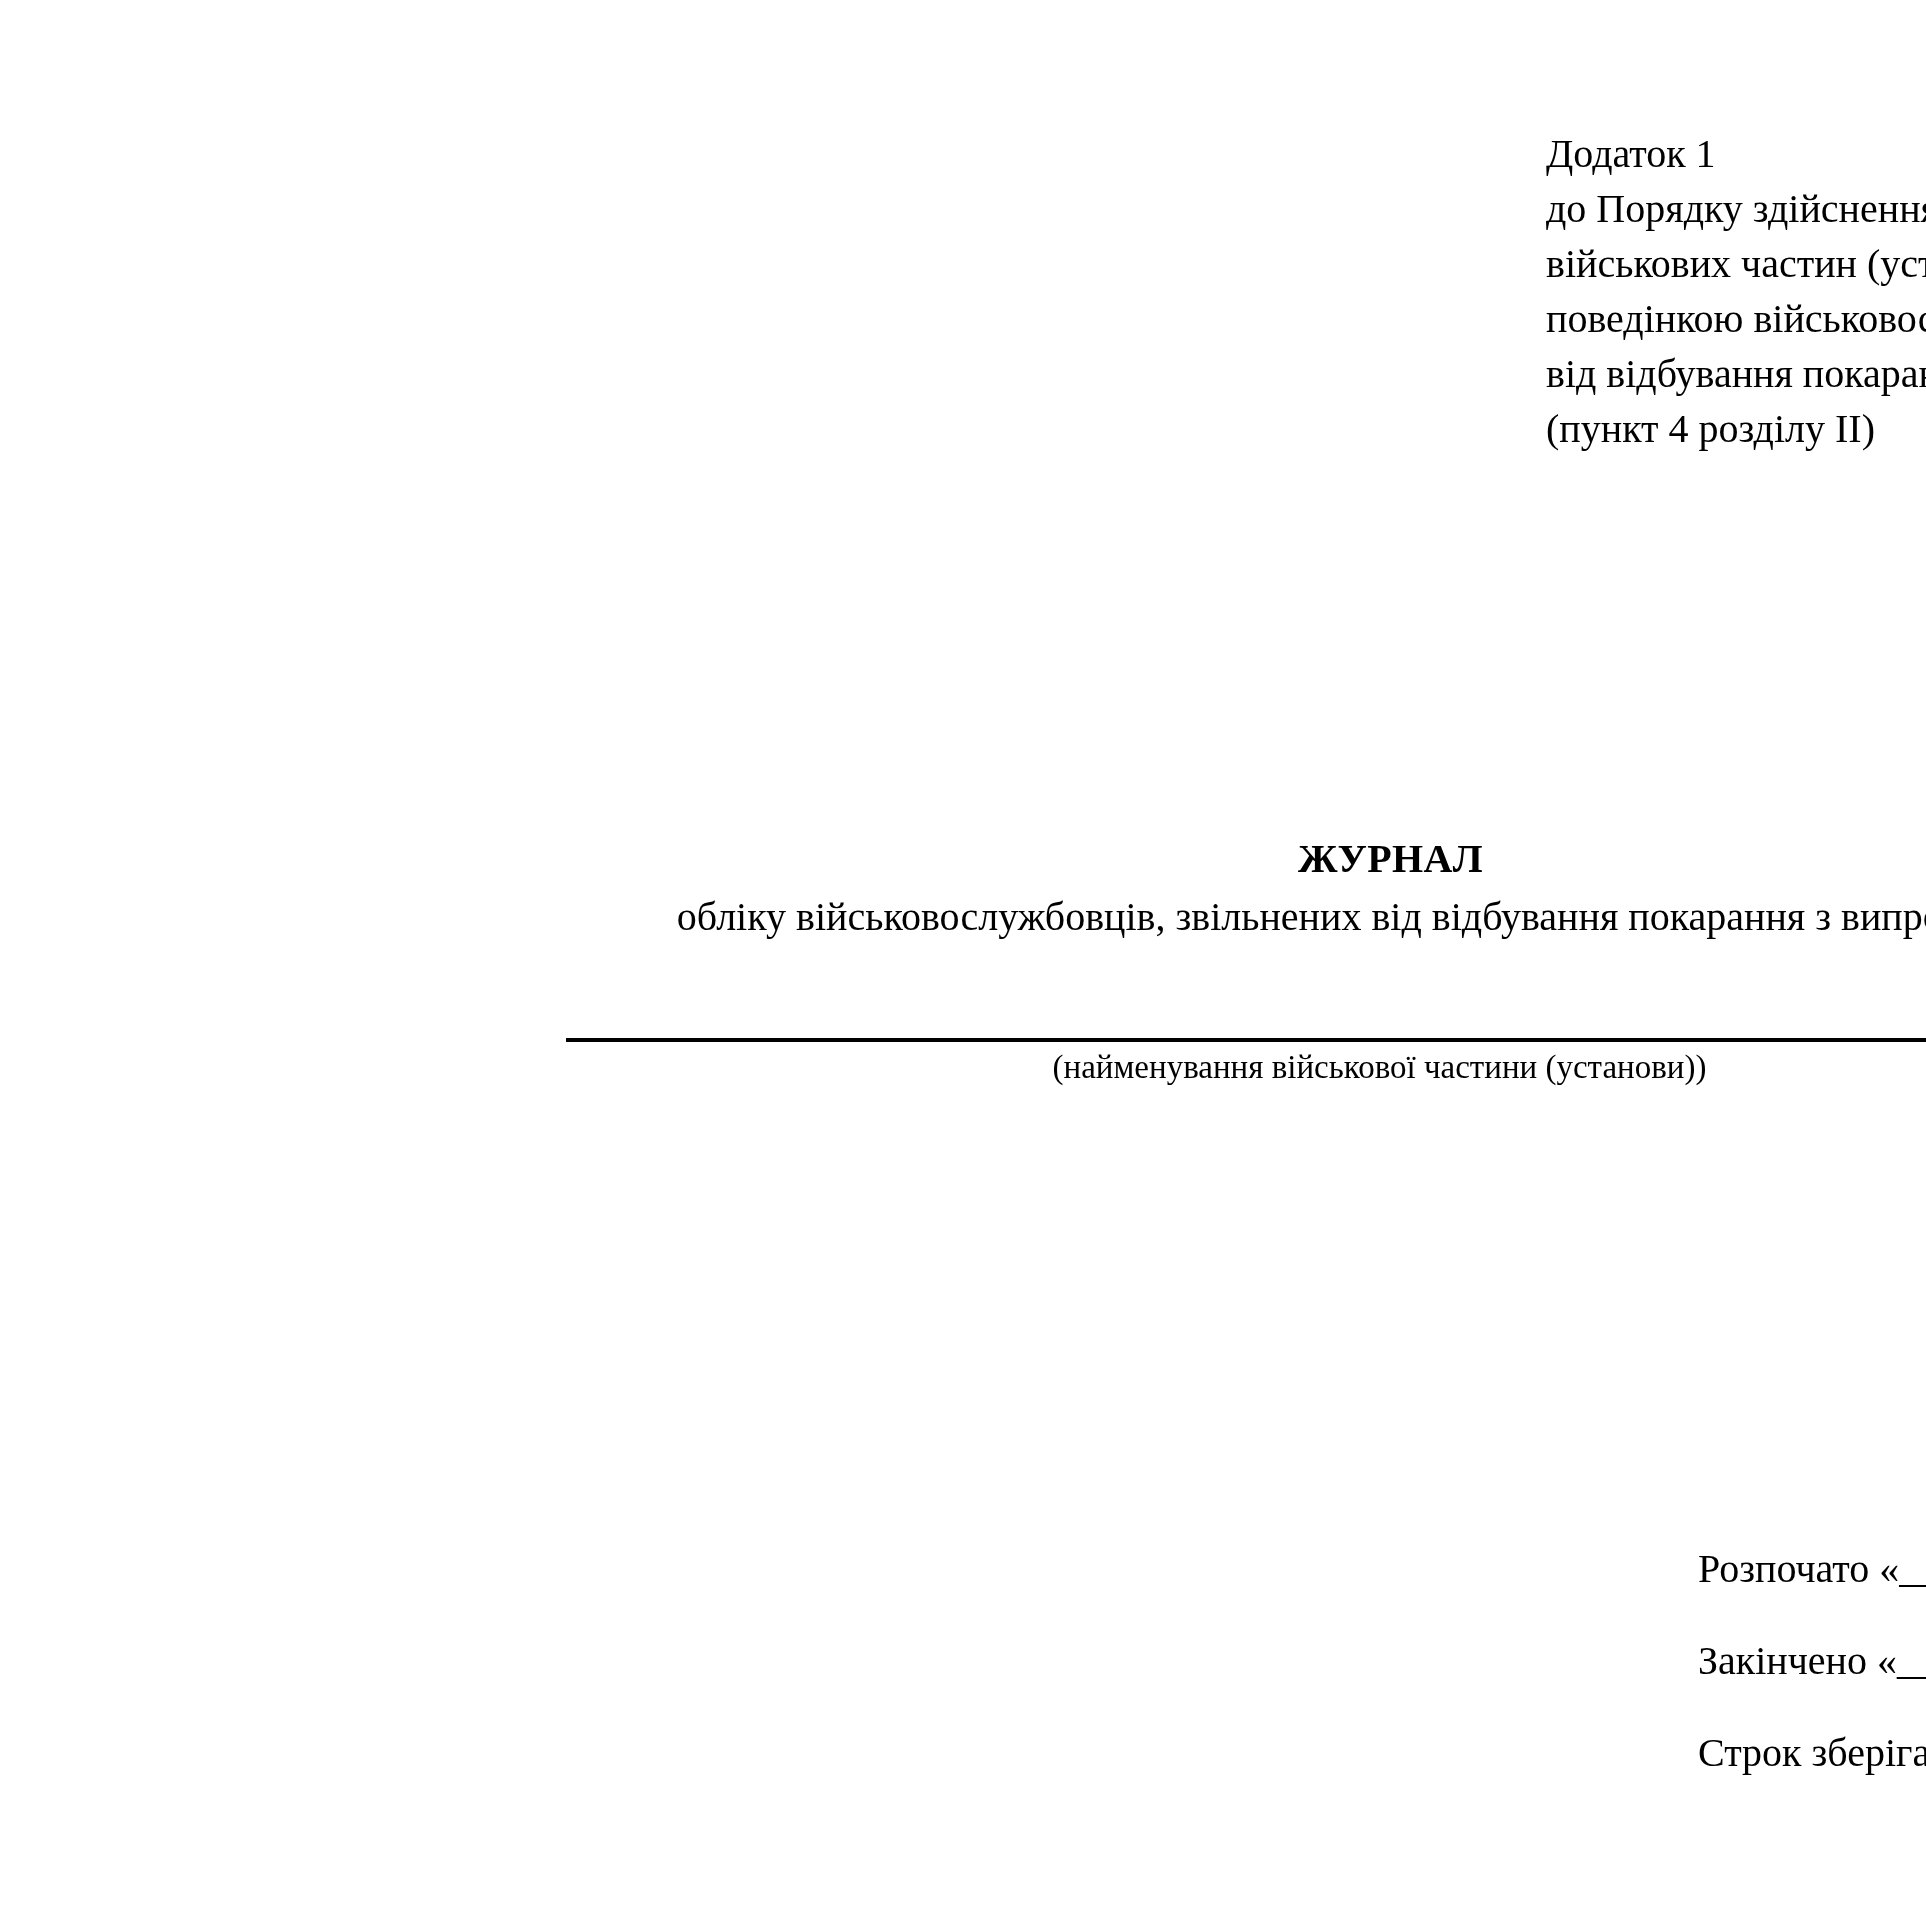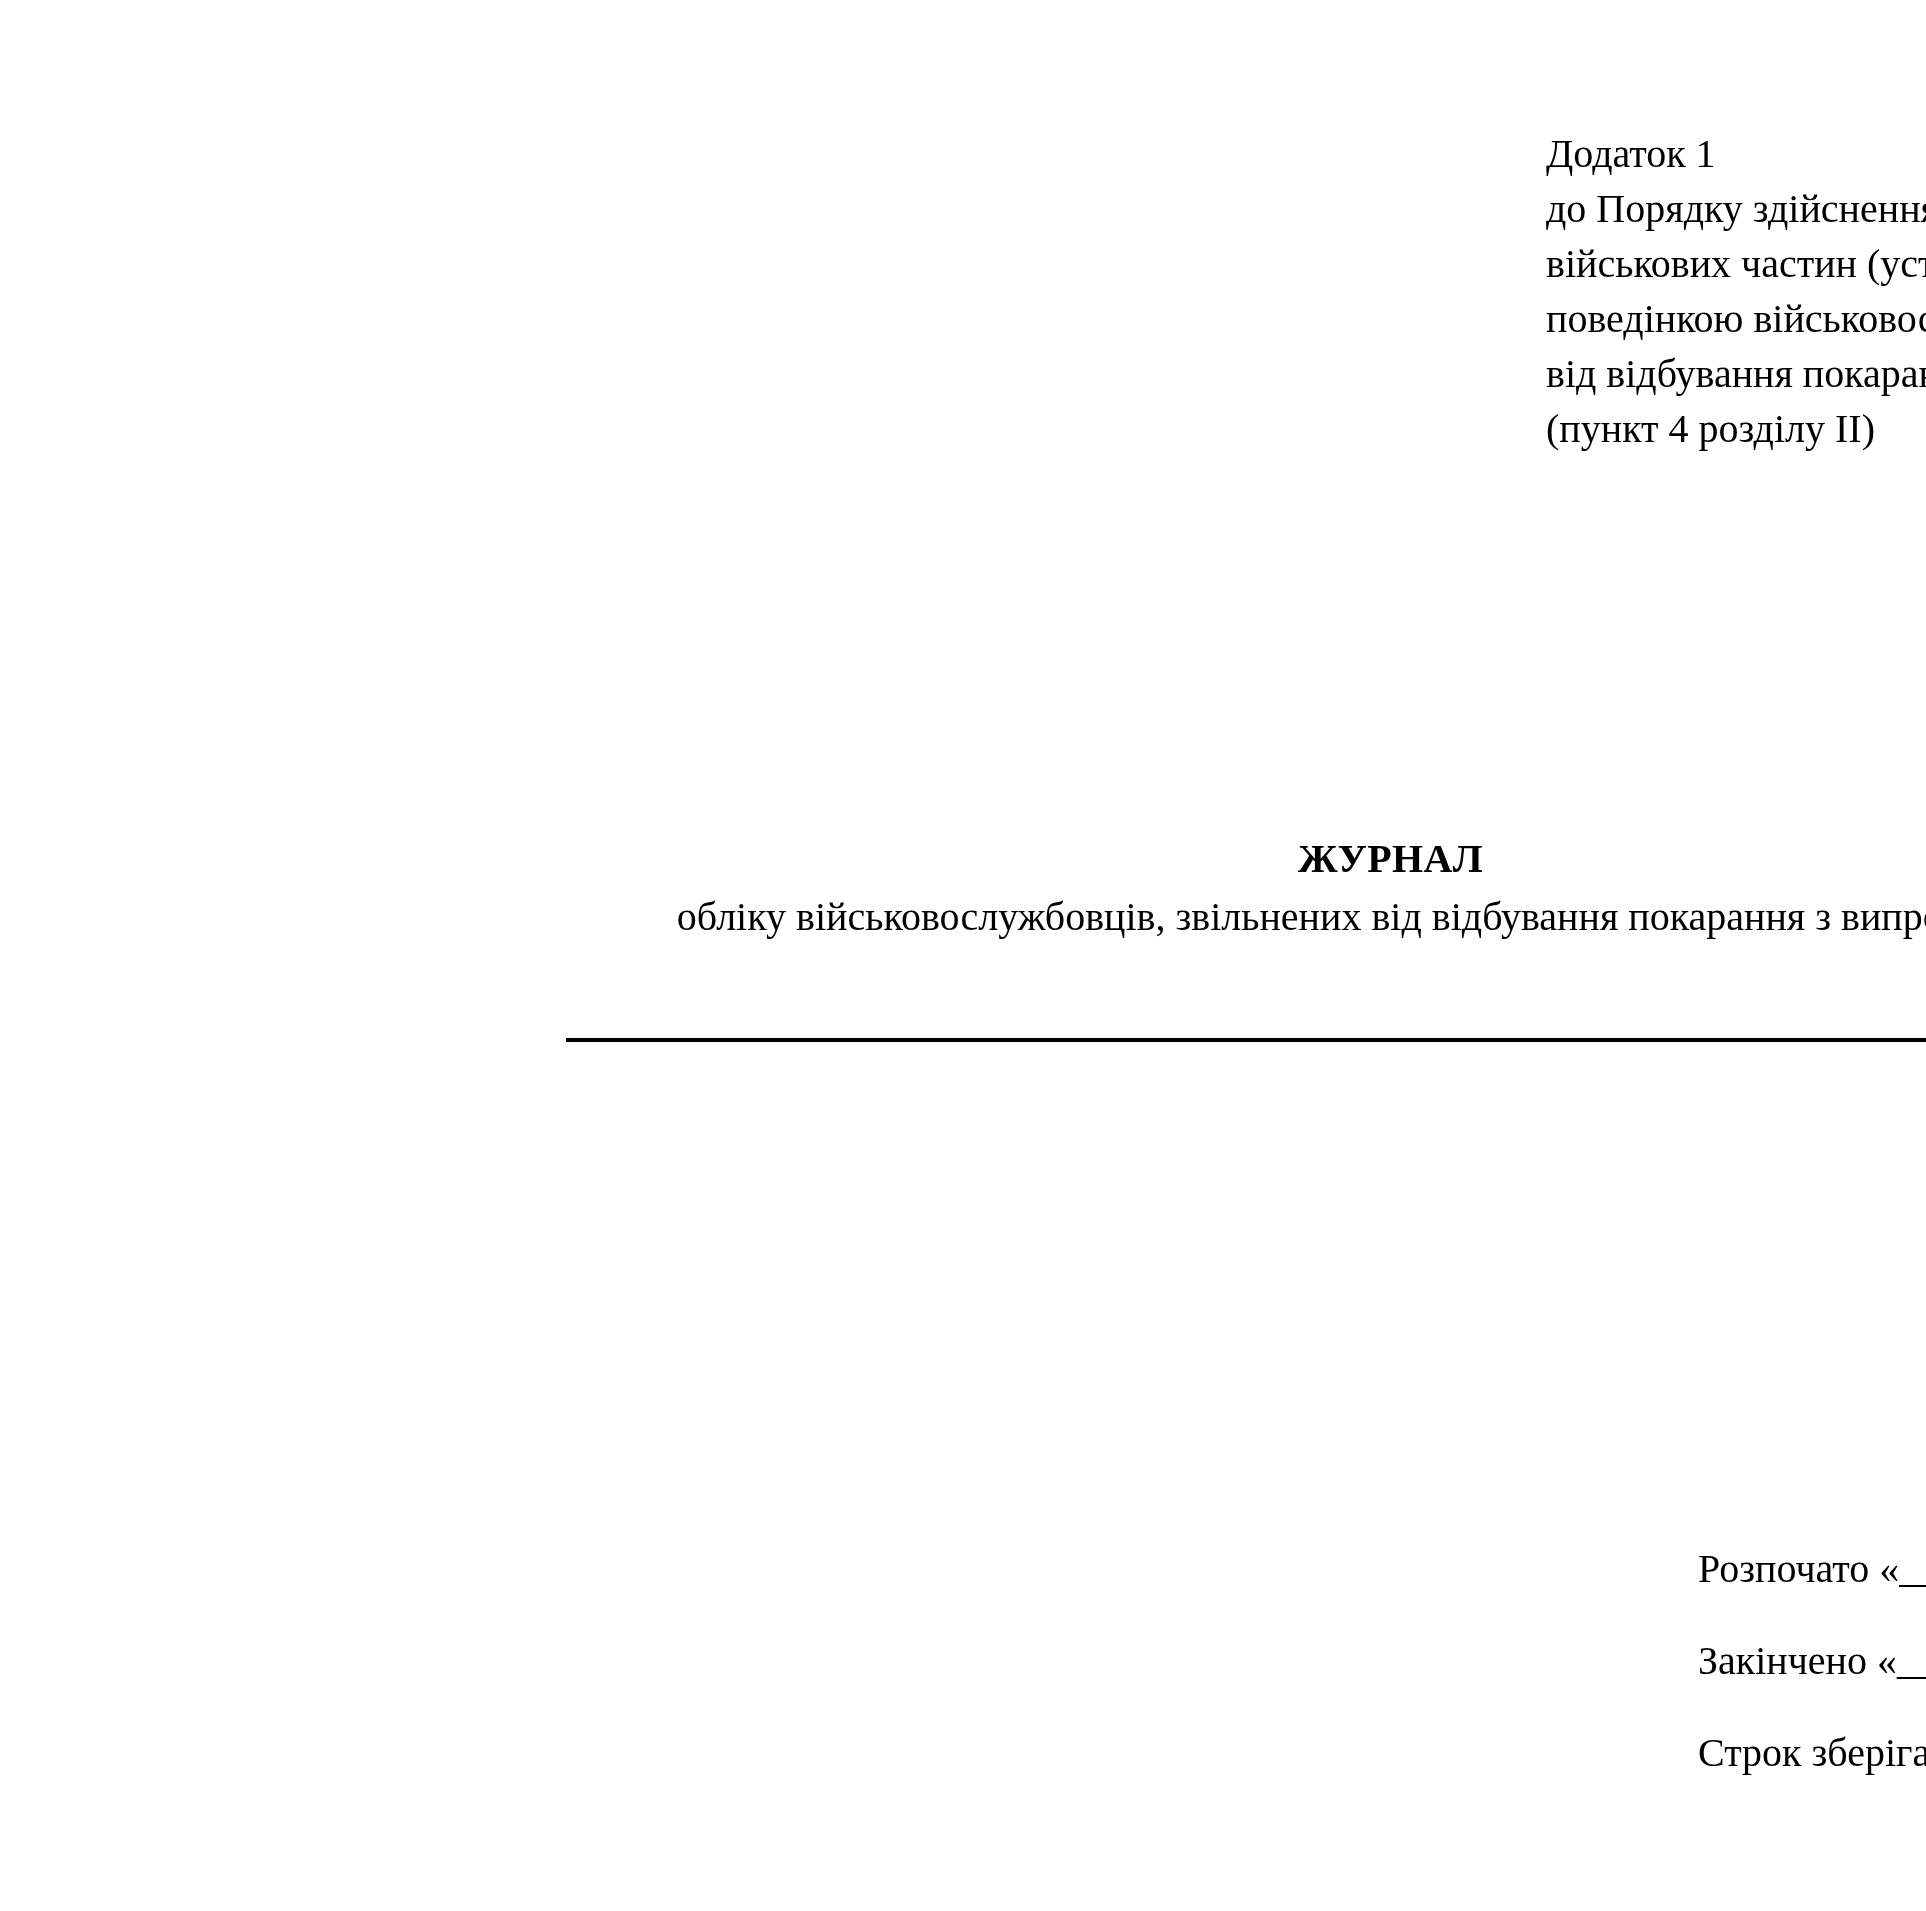--- a/index.html
+++ b/index.html
@@ -85,20 +85,21 @@
     <div>від відбування покарання з випробуванням</div>
     <div>(пункт 4 розділу II)</div>
   </div>
 
   <div class="doc-title">ЖУРНАЛ</div>
 
   <div class="doc-subtitle">обліку військовослужбовців, звільнених від відбування покарання з випробуванням</div>
 
   <div class="unit-rule"></div>
 
+  <div class="unit-caption">(найменування військової частини (установи))</div>
 
   <div class="footer-block">
     <div>Розпочато «_____» ______________ 20_____ року</div>
     <div>Закінчено «_____» ______________ 20_____ року</div>
     <div>Строк зберігання ________ років</div>
   </div>
 
 </div>
 
 

